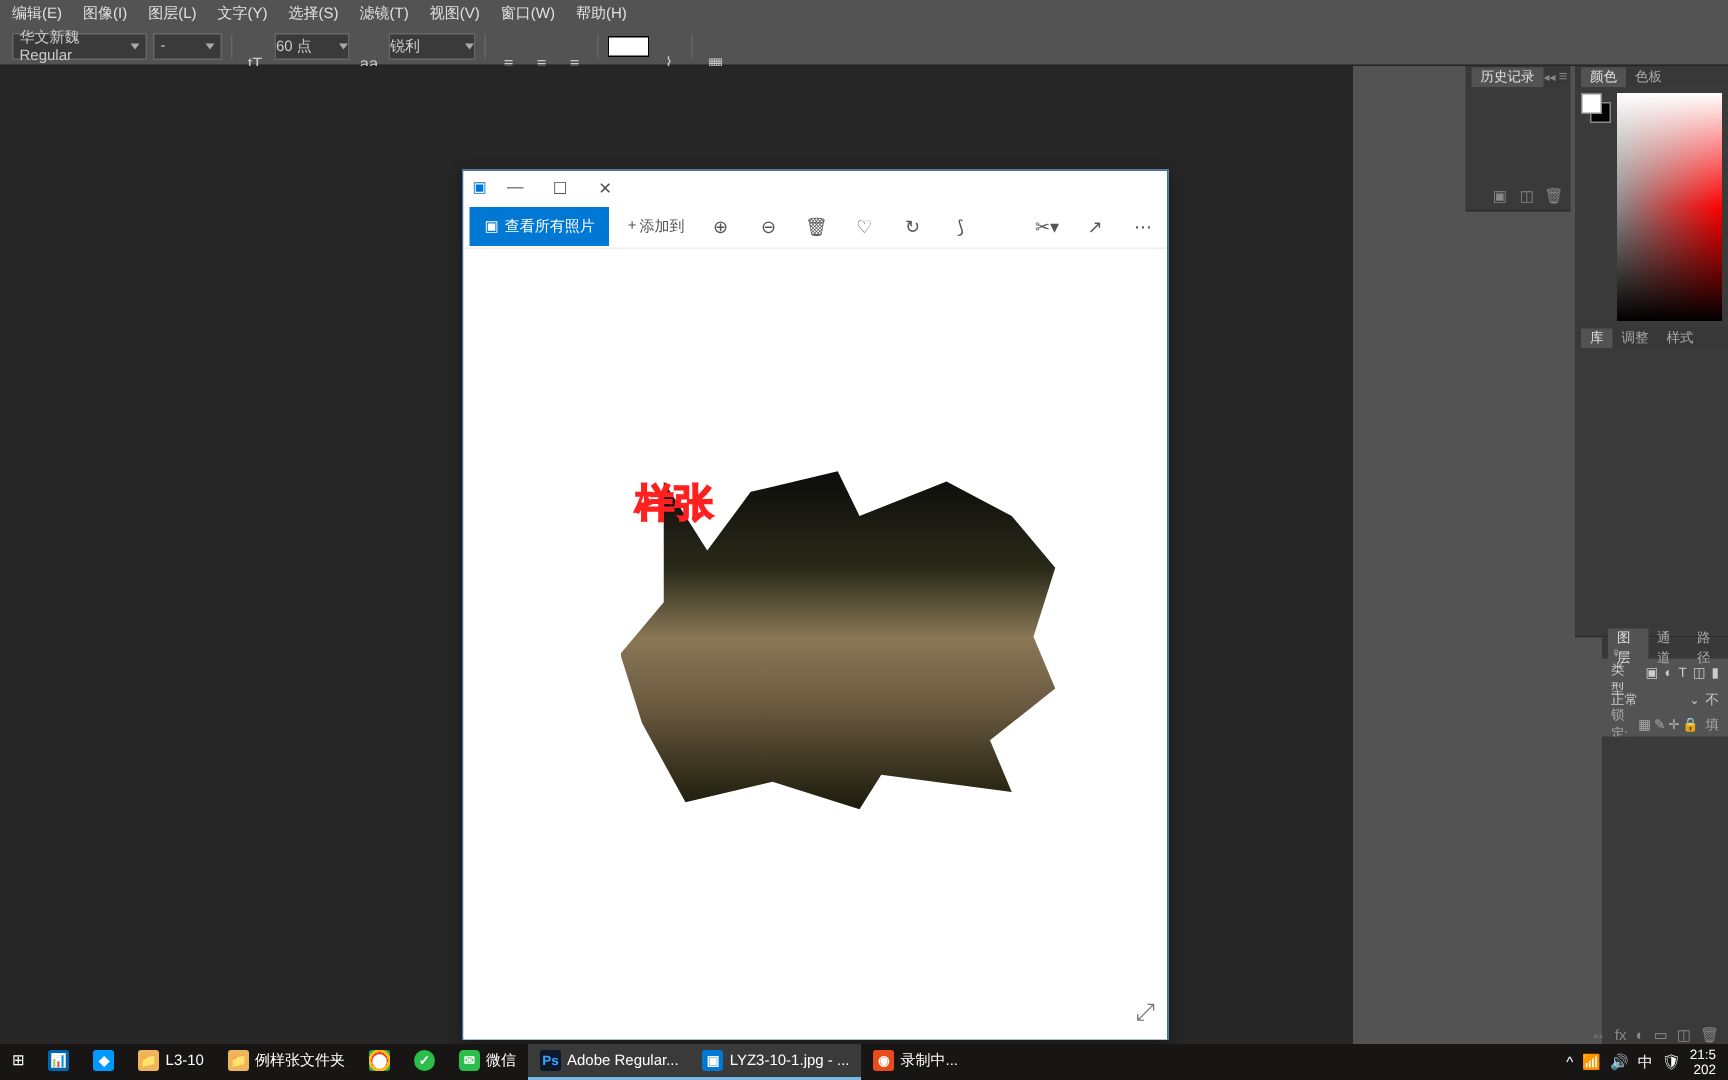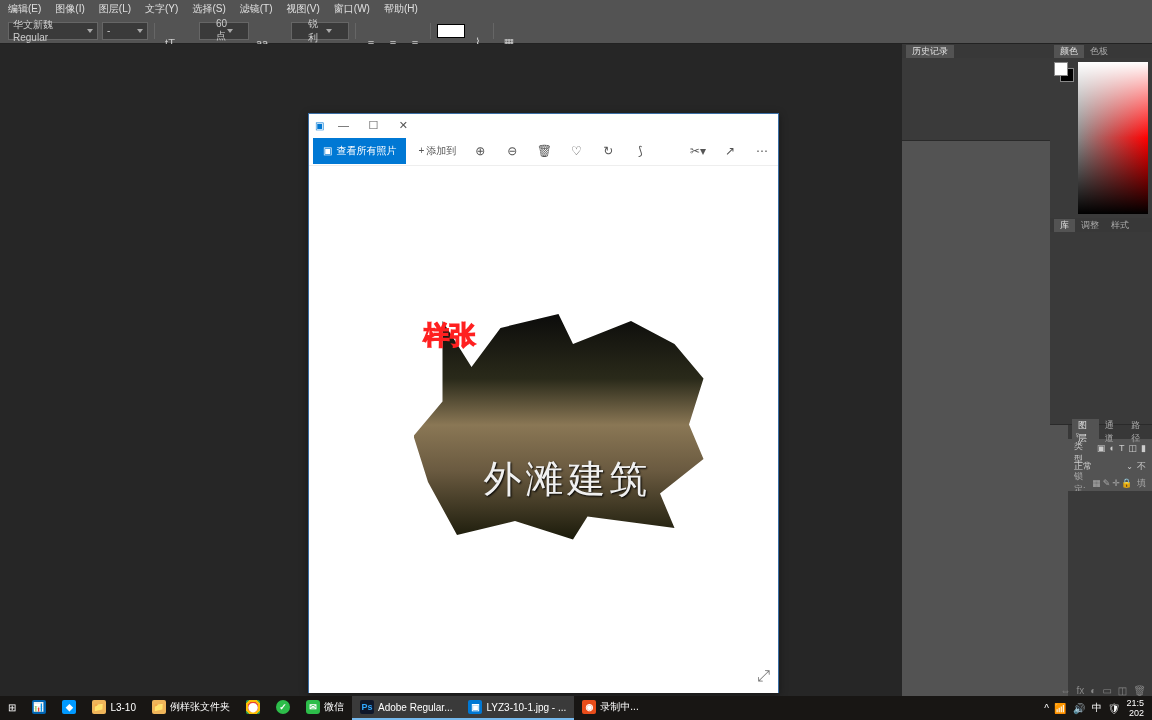--- a/index.html
+++ b/index.html
@@ -7,21 +7,21 @@
 
 
 .menu-bar{height:18px;background:#535353;display:flex;align-items:center;padding-left:8px;color:#e0e0e0;font-size:10px;}
 .menu-item{margin-right:14px;cursor:pointer;}
 
 
 .options-bar{height:26px;background:#535353;border-bottom:1px solid #222;display:flex;align-items:center;padding:0 8px;gap:4px;}
 .font-select{width:90px;height:18px;background:#3a3a3a;border:1px solid #666;color:#ccc;font-size:10px;display:flex;align-items:center;padding:0 4px;justify-content:space-between;}
 .dropdown-arrow{width:0;height:0;border-left:3px solid transparent;border-right:3px solid transparent;border-top:4px solid #aaa;}
 .opt-sep{width:1px;height:16px;background:#666;margin:0 2px;}
-.opt-num-input{width:50px;height:18px;background:#3a3a3a;border:1px solid #666;color:#ccc;font-size:10px;display:flex;align-items:center;padding:0 16px;justify-content:space-between;margin-left:16px;}
+.opt-num-input{width:50px;height:18px;background:#3a3a3a;border:1px solid #666;color:#ccc;font-size:10px;display:flex;align-items:center;padding:0 0;justify-content:space-between;}
 .opt-icon{width:18px;height:18px;display:flex;align-items:center;justify-content:center;color:#ccc;font-size:11px;cursor:pointer;margin-top:24px;}
 .color-swatch{width:28px;height:14px;background:#fff;border:1px solid #000;}
 
 
 .canvas-area{position:absolute;top:44px;left:0;right:250px;bottom:24px;background:#262626;}
 
 
 .photo-window{position:absolute;left:308px;top:113px;width:471px;height:580px;background:#fff;border:1px solid #3a6ea5;box-shadow:0 2px 8px rgba(0,0,0,0.4);}
 .photo-titlebar{height:22px;background:#fff;display:flex;align-items:center;padding:0 6px;font-size:10px;color:#444;}
 .photo-titlebar .title-text{flex:1;}
@@ -149,28 +149,27 @@
     <div class="tool-btn">⟆</div>
     <div style="flex:1"></div>
     <div class="tool-btn">✂▾</div>
     <div class="tool-btn">↗</div>
     <div class="tool-btn">⋯</div>
   </div>
   <div class="photo-viewer">
     <div class="artwork">
       <div class="building-photo"></div>
       <div class="neon-text">样张</div>
-      <div class="calligraphy">外滩建筑</div>
     </div>
     <div class="expand-icon">⤢</div>
   </div>
 </div>
 
 <div class="panels">
-  <div class="panel-stack" style="width:118px;">
+  <div class="panel-stack" style="width:118px;align-items:center;">
     <div class="panel history-panel">
       <div class="panel-tabs">
         <div class="panel-tab active">历史记录</div>
         <div style="flex:1"></div>
         <span style="font-size:8px;color:#888;margin-right:2px;">◂◂</span>
         <span style="font-size:10px;color:#888;margin-right:2px;">≡</span>
       </div>
       <div class="panel-body">
         <div class="history-footer">
           <span class="mini-icon">▣</span>

